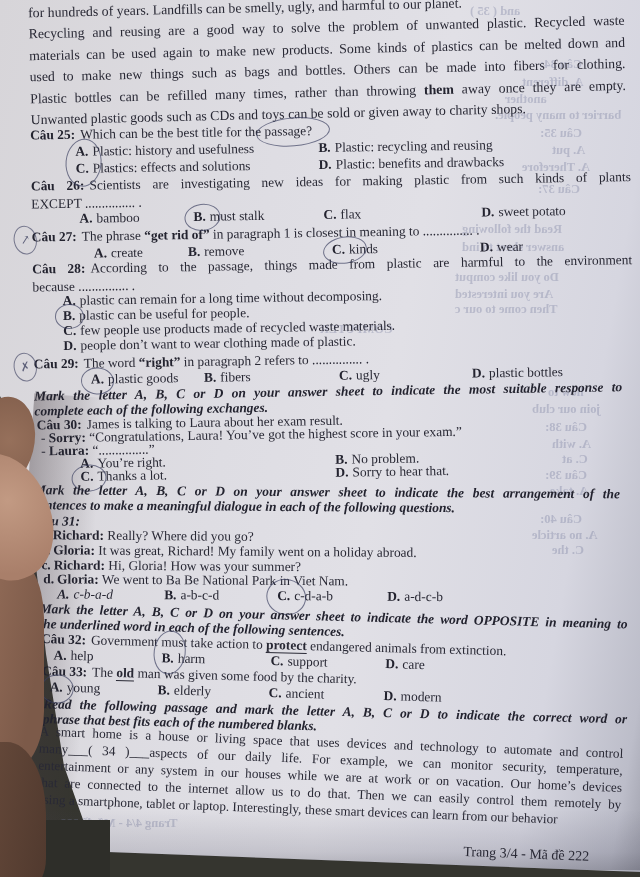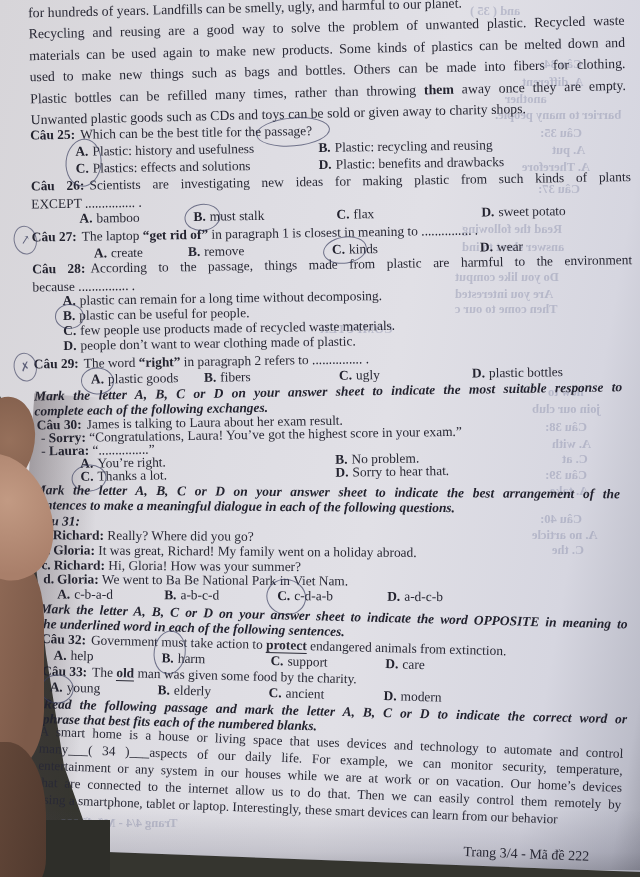--- a/index.html
+++ b/index.html
@@ -100,27 +100,27 @@
     <div class="row" style="top:34px;left:0;width:640px;height:16px;">
       <span class="opt" style="left:75px;"><b class="k">C.</b><span>Plastics: effects and solutions</span></span>
       <span class="opt" style="left:318px;"><b class="k">D.</b><span>Plastic: benefits and drawbacks</span></span>
     </div>
 
     <div class="row stretch" style="top:51px;left:30px;width:600px;"><b class="lbl">Câu 26:</b><span>Scientists are investigating new ideas for making plastic from such kinds of plants</span></div>
     <div class="row" style="top:69px;left:30px;">EXCEPT ............... .</div>
     <div class="row" style="top:84px;left:0;width:640px;height:16px;">
       <span class="opt" style="left:78px;"><b class="k">A.</b><span>bamboo</span></span>
       <span class="opt" style="left:192px;"><b class="k ink-host">B.<i class="ink" style="left: -9px; top: -5px; width: 34px; height: 25px; transform: rotate(-6deg);"></i></b><span>must stalk</span></span>
-      <span class="opt" style="left:335px;"><b class="k">C.</b><span>flax</span></span>
+      <span class="opt" style="left:322px;"><b class="k">C.</b><span>flax</span></span>
       <span class="opt" style="left:480px;"><b class="k">D.</b><span>sweet potato</span></span>
     </div>
 
     <div class="row" style="top:102px;left:30px;">
       <span class="mmark" style="left:-18px;top:-4px;">↗</span>
-      <b class="lbl">Câu 27:</b><span>The laptop </span><span class="b">“get rid of”</span><span> in paragraph 1 is closest in meaning to ............... .</span>
+      <b class="lbl">Câu 27:</b><span>The phrase </span><span class="b">“get rid of”</span><span> in paragraph 1 is closest in meaning to ............... .</span>
     </div>
     <div class="row" style="top:119px;left:0;width:640px;height:16px;">
       <span class="opt" style="left:92px;"><b class="k">A.</b><span>create</span></span>
       <span class="opt" style="left:186px;"><b class="k">B.</b><span>remove</span></span>
       <span class="opt" style="left:330px;"><b class="k ink-host">C.<i class="ink" style="left: -9px; top: -5px; width: 42px; height: 25px; transform: rotate(-8deg);"></i></b><span>kinds</span></span>
       <span class="opt" style="left:478px;"><b class="k">D.</b><span>wear</span></span>
     </div>
 
     <div class="row stretch" style="top:134px;left:30px;width:600px;"><b class="lbl">Câu 28:</b><span>According to the passage, things made from plastic are harmful to the environment</span></div>
     <div class="row" style="top:152px;left:30px;">because ............... .</div>
@@ -158,21 +158,21 @@
 
   <div class="sec" style="top:482px;transform:rotate(0.4deg);">
     <div class="row stretch instr" style="top:0;left:34px;width:586px;">Mark the letter A, B, C or D on your answer sheet to indicate the best arrangement of the</div>
     <div class="row instr" style="top:15px;left:34px;">sentences to make a meaningful dialogue in each of the following questions.</div>
     <div class="row instr" style="top:31px;left:36px;">Câu 31:</div>
     <div class="row" style="top:45px;left:40px;"><b class="pfx">a.</b><b class="sp">Richard:</b><span> Really? Where did you go?</span></div>
     <div class="row" style="top:60px;left:40px;"><b class="pfx">b.</b><b class="sp">Gloria:</b><span> It was great, Richard! My family went on a holiday abroad.</span></div>
     <div class="row" style="top:75px;left:42px;"><b class="pfx">c.</b><b class="sp">Richard:</b><span> Hi, Gloria! How was your summer?</span></div>
     <div class="row" style="top:89px;left:44px;"><b class="pfx">d.</b><b class="sp">Gloria:</b><span> We went to Ba Be National Park in Viet Nam.</span></div>
     <div class="row" style="top:104px;left:0;width:640px;height:16px;">
-      <span class="opt" style="left:58px;"><b class="k">A.</b><span>c-b-a-d</span></span>
+      <span class="opt" style="left:58px;font-style:italic;"><b class="k">A.</b><span>c-b-a-d</span></span>
       <span class="opt" style="left:165px;"><b class="k">B.</b><span>a-b-c-d</span></span>
       <span class="opt" style="left:278px;"><b class="k ink-host">C.<i class="ink" style="left: -11px; top: -9px; width: 38px; height: 34px; transform: rotate(12deg);"></i></b><span>c-d-a-b</span></span>
       <span class="opt" style="left:388px;"><b class="k">D.</b><span>a-d-c-b</span></span>
     </div>
   </div>
 
   <div class="sec" style="top:600px;transform:rotate(1.5deg);">
     <div class="row stretch instr" style="top:0;left:40px;width:588px;">Mark the letter A, B, C or D on your answer sheet to indicate the word OPPOSITE in meaning to</div>
     <div class="row instr" style="top:15px;left:40px;">the underlined word in each of the following sentences.</div>
     <div class="row" style="top:30px;left:42px;">

